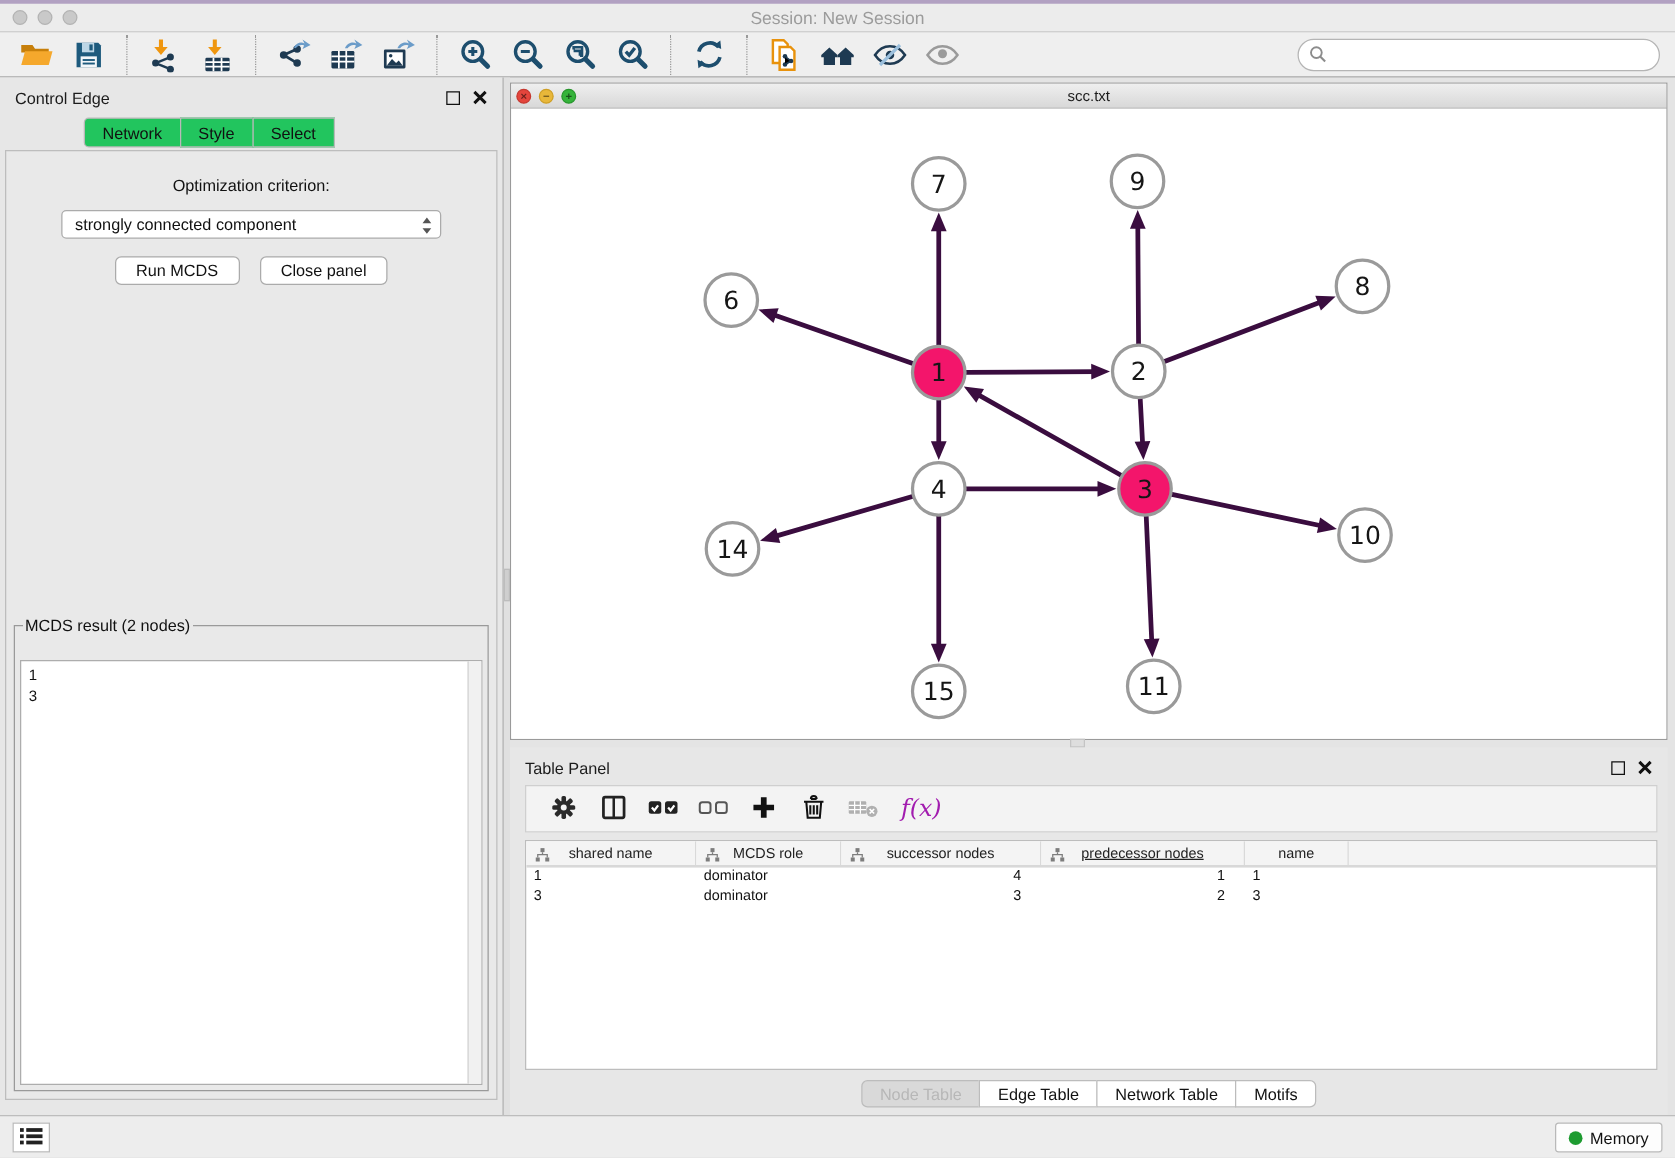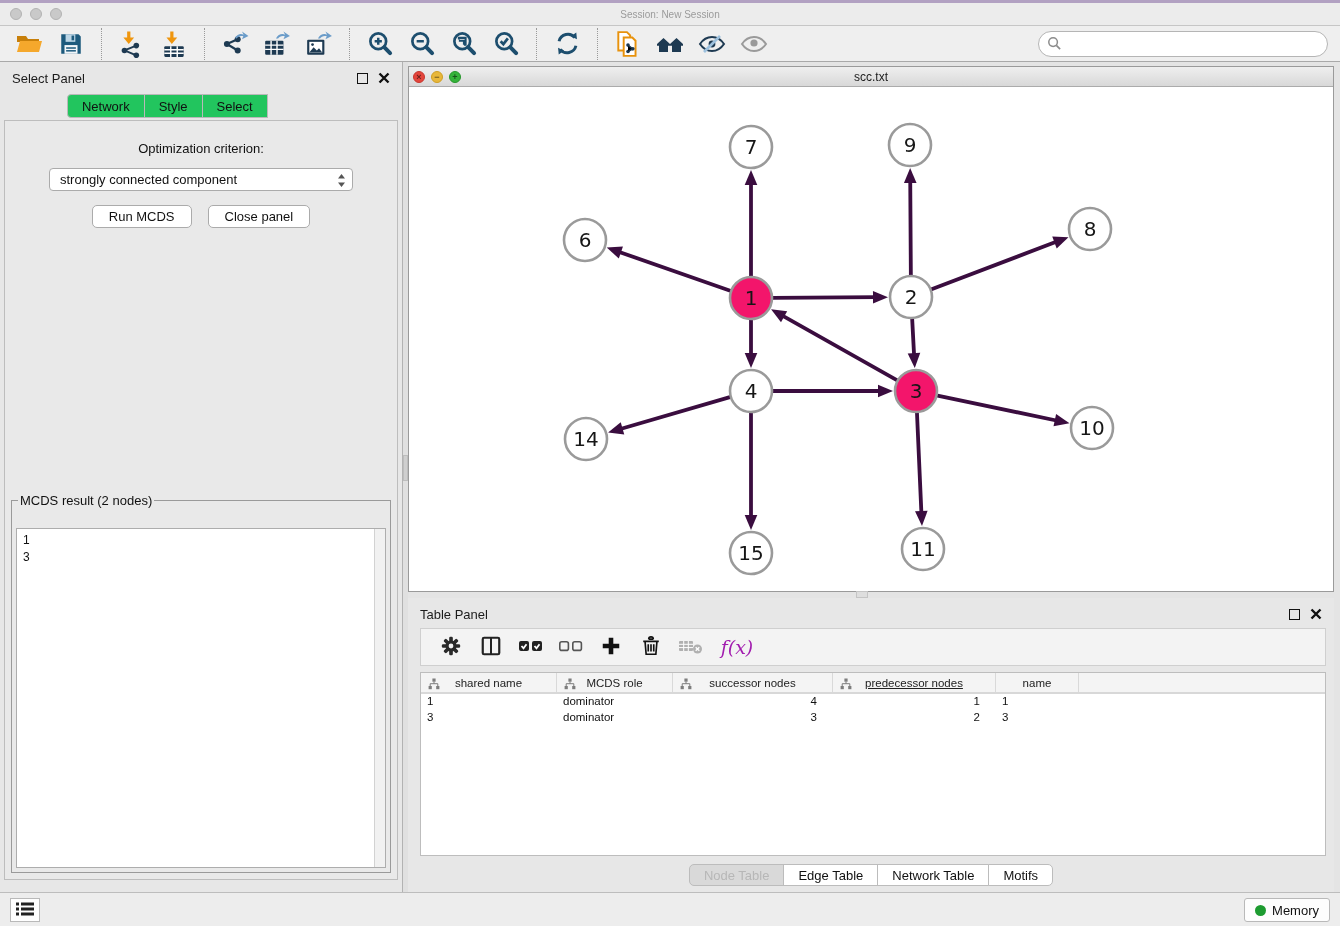--- a/index.html
+++ b/index.html
@@ -12,21 +12,21 @@
     background:#ececec; border-top:3px solid #b2a1c2; border-bottom:1px solid #c6c6c6;
     display:flex; align-items:center; }
   .traffic { display:flex; gap:8px; margin-left:10px; }
   .traffic .dot { width:12px; height:12px; border-radius:50%;
     background:#c9c9c9; border:1px solid #b3b3b3; display:flex;
     align-items:center; justify-content:center; font-size:9px; line-height:1; color:rgba(0,0,0,.55); }
   .dot.red{ background:#e4453c; border-color:#c63830; }
   .dot.yellow{ background:#e8b73a; border-color:#cf9f25; }
   .dot.green{ background:#35b33a; border-color:#27962c; }
   .win-title { position:absolute; left:0; right:0; text-align:center;
-    font-size:10px; color:#9b9b9b; }
+    font-size:14px; color:#9b9b9b; }
 
   
   .toolbar { position:absolute; left:0; top:26px; width:100%; height:36px;
     background:#efefef; border-bottom:1px solid #a9a9a9;
     display:flex; align-items:center; padding-left:8px; }
   .tb-group { display:flex; align-items:center; }
   .tb-sep { width:1px; height:32px; border-left:1px dotted #9a9a9a; margin:0 9px; }
   .tb-btn { width:42px; height:32px; display:flex; align-items:center;
     justify-content:center; background:transparent; border:none; cursor:default; }
   .tb-btn svg { display:block; }
@@ -320,21 +320,21 @@
       <input type="text" placeholder="" style="">
       <span class="search-glyph"><svg width="15" height="15" viewBox="0 0 16 16">
             <circle cx="6.5" cy="6.5" r="4.6" fill="none" stroke="#8c8c8c" stroke-width="1.6"></circle>
             <path stroke="#8c8c8c" stroke-width="1.8" d="m10 10 4 4"></path>
           </svg></span>
     </div>
   </div>
 
   <div class="control-panel">
     <div class="panel-header">
-      <span>Select Panel</span>
+      <span>Control Edge</span>
       <span class="spacer"></span>
       <span class="float-box"></span>
       <span class="close-x">
           <svg width="12" height="12" viewBox="0 0 12 12">
             <path stroke="#111" stroke-width="2.4" d="M1.5 1.5 10.5 10.5M10.5 1.5 1.5 10.5"></path>
           </svg>
         </span>
     </div>
     <div class="cp-tabs" id="control-tabs">
         <button class="tab-btn">Network</button>

